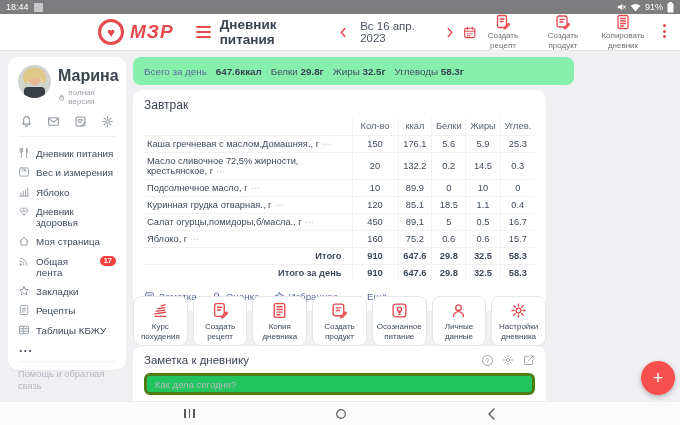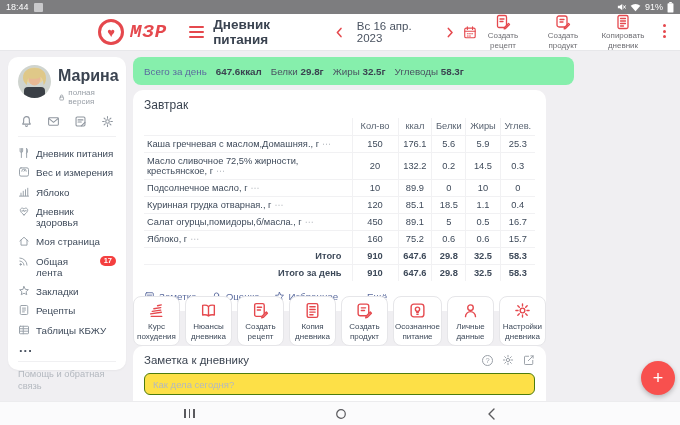--- a/index.html
+++ b/index.html
@@ -27,21 +27,21 @@
     background:#fff; border-bottom:1px solid #e7e7ea;
     display:flex; align-items:center;
   }
   .logo-wrap { display:flex; align-items:center; gap:6px; margin-left:98px; }
   .logo-circle {
     width:26px; height:26px; border:3px solid #e5484d; border-radius:50%;
     background:#fff; color:#e5484d; display:flex; align-items:center; justify-content:center;
     font-size:13px; line-height:1;
   }
   .logo-text {
-    font-family:Liberation Mono, monospace; font-style:italic; font-weight:bold;
+    font-family:Liberation Sans, sans-serif; font-style:italic; font-weight:bold;
     color:#e5484d; font-size:19px; letter-spacing:1px;
   }
   .burger { margin-left:22px; display:flex; flex-direction:column; gap:2.5px; cursor:pointer; }
   .burger i { display:block; width:15px; height:2.5px; background:#e5484d; border-radius:2px; }
   .header-title { margin-left:9px; font-size:13.5px; font-weight:bold; color:#3a4350; }
   .date-nav { display:flex; align-items:center; gap:14px; margin-left:16px; }
   .chev { color:#e5484d; }
   .date-text { font-size:11.5px; color:#4a5361; }
   .cal-icon { color:#e5484d; margin-left:10px; }
   .header-actions { margin-left:auto; display:flex; align-items:flex-start; gap:8px; margin-right:8px; }
@@ -115,23 +115,23 @@
   .notecard {
     position:absolute; left:133px; top:346px; width:413px; height:58px;
     background:#fff; border-radius:10px 10px 0 0; padding:8px 11px;
   }
   .note-head { display:flex; align-items:flex-start; }
   .note-title { font-size:11.5px; color:#3a4350; }
   .note-icons { margin-left:auto; display:flex; gap:9px; color:#9aa0a8; align-items:center; }
   .note-icons .ni { cursor:pointer; }
   .q-circle { width:11px; height:11px; border:1px solid #9aa0a8; border-radius:50%; font-size:7.5px; display:flex; align-items:center; justify-content:center; }
   .note-input {
-    margin-top:7px; width:100%; height:22px; border:1px solid #4d7c0f; border-radius:6px;
+    margin-top:7px; width:100%; height:22px; border:3px solid #4d7c0f; border-radius:6px;
     font-size:9.5px; padding:0 8px; color:#3e4a5a; font-family:"Liberation Sans", sans-serif;
-    outline:none; background:#fde047;
+    outline:none; background:#22c55e;
   }
   .note-input::placeholder { color:#b3b8bf; }
 
   .fab {
     position:absolute; left:641px; top:361px; width:34px; height:34px; border-radius:50%;
     background:#f8504e; color:#fff; font-size:18px; display:flex; align-items:center; justify-content:center;
     box-shadow:0 2px 5px rgba(0,0,0,.25); cursor:pointer;
   }
 
   .navbar {
@@ -454,26 +454,20 @@
 
 <div class="shortcuts">
   <div class="sc-btn">
     <svg class="ic si" width="17" height="17" viewBox="0 0 16 16">
         <path d="M3 13.5h10M2.5 11.2l10-1.5M4 8.8l8-1.2M5.5 6.3l6.5-1M9 3.5l3.5-.8"></path>
       </svg>
     <span>Курс похудения</span>
   </div>
   <div class="sc-btn">
     <svg class="ic si" width="17" height="17" viewBox="0 0 16 16">
-        <path d="M8 4.2C6.6 3 4.6 2.7 2.5 3.2v9c2.1-.5 4.1-.2 5.5 1 1.4-1.2 3.4-1.5 5.5-1v-9C11.4 2.7 9.4 3 8 4.2v9"></path>
-      </svg>
-    <span>Нюансы дневника</span>
-  </div>
-  <div class="sc-btn">
-    <svg class="ic si" width="17" height="17" viewBox="0 0 16 16">
         <rect x="2.5" y="1.5" width="9" height="12" rx="1.5"></rect>
         <path d="M5 5h4M5 7.5h3"></path>
         <path d="M9.5 13.5l4-4 1 1-4 4-1.3.3z" fill="#fff"></path>
       </svg>
     <span>Создать рецепт</span>
   </div>
   <div class="sc-btn">
     <svg class="ic si" width="17" height="17" viewBox="0 0 16 16">
         <rect x="3" y="1.5" width="10" height="13" rx="1.5"></rect>
         <path d="M5.5 4.5h5M5.5 7h5M5.5 9.5h5M5.5 12h3"></path>

